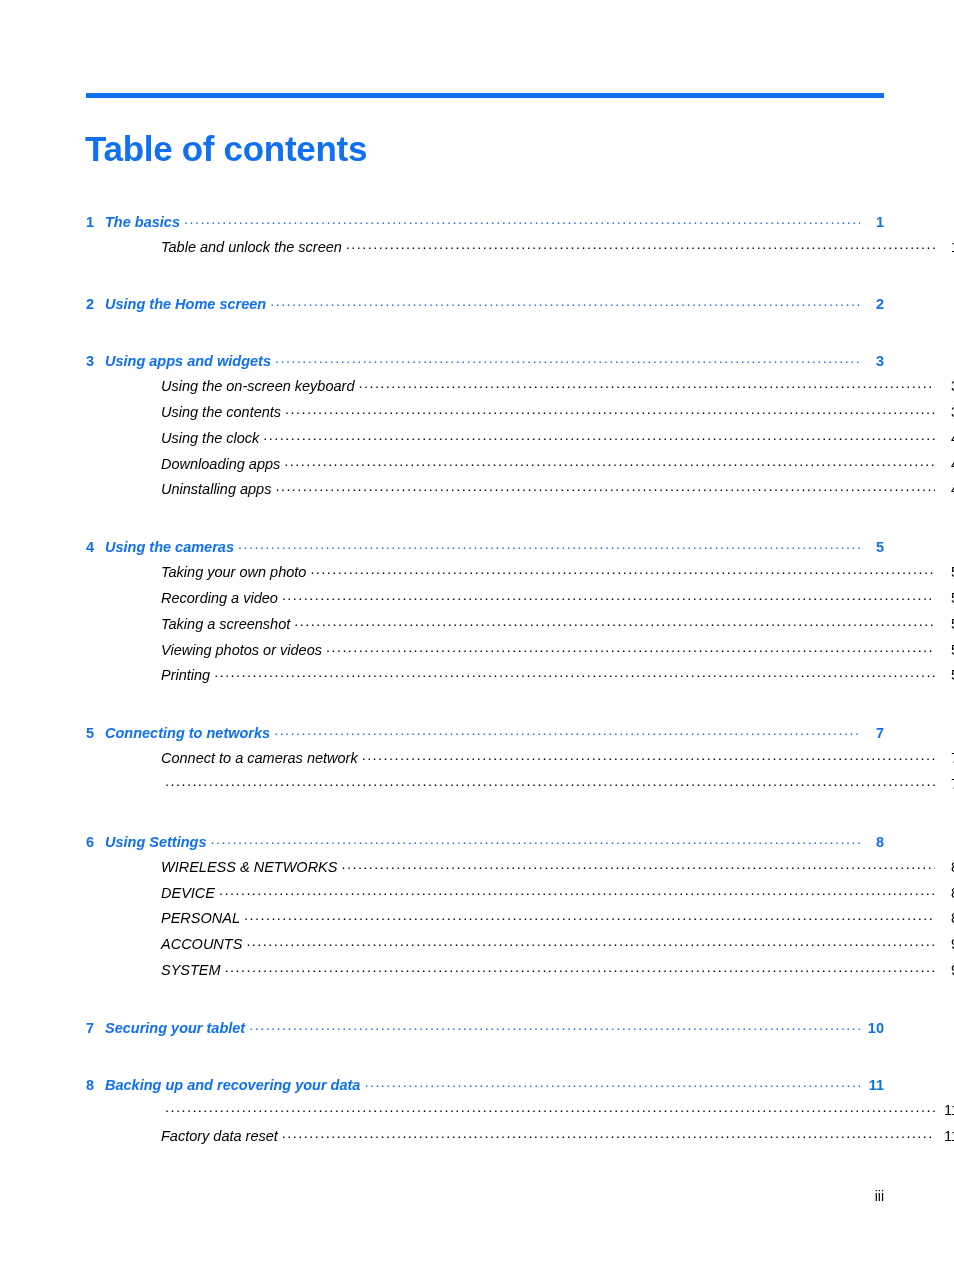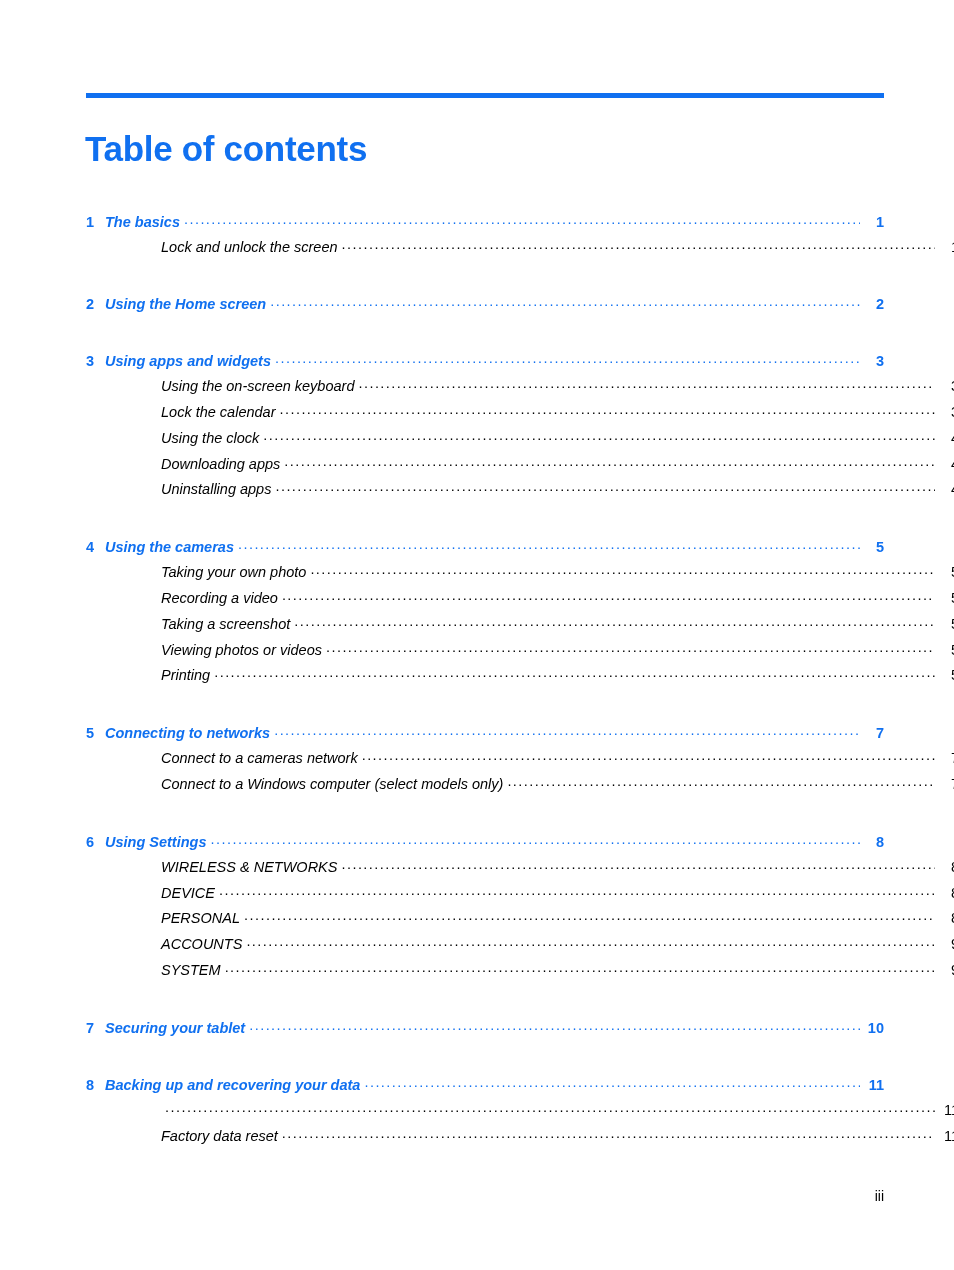--- a/index.html
+++ b/index.html
@@ -143,21 +143,21 @@
       <div class="chapter-group">
         <div class="toc-row row-chapter">
           <span class="num">1</span>
           <span class="label">The basics</span>
           <span class="leader">
             <span class="leader-dots">............................................................................................................................................................................................................................................................................................................</span>
           </span>
           <span class="pageno">1</span>
         </div>
         <div class="toc-row row-section">
-          <span class="label">Lock and unlock the screen</span>
+          <span class="label">Table and unlock the screen</span>
           <span class="leader">
             <span class="leader-dots">............................................................................................................................................................................................................................................................................................................</span>
           </span>
           <span class="pageno">1</span>
         </div>
       </div>
       <div class="gap-before-chapter"></div>
       <div class="chapter-group">
         <div class="toc-row row-chapter">
           <span class="num">2</span>
@@ -179,21 +179,21 @@
           <span class="pageno">3</span>
         </div>
         <div class="toc-row row-section">
           <span class="label">Using the on-screen keyboard</span>
           <span class="leader">
             <span class="leader-dots">............................................................................................................................................................................................................................................................................................................</span>
           </span>
           <span class="pageno">3</span>
         </div>
         <div class="toc-row row-section">
-          <span class="label">Lock the calendar</span>
+          <span class="label">Using the contents</span>
           <span class="leader">
             <span class="leader-dots">............................................................................................................................................................................................................................................................................................................</span>
           </span>
           <span class="pageno">3</span>
         </div>
         <div class="toc-row row-section">
           <span class="label">Using the clock</span>
           <span class="leader">
             <span class="leader-dots">............................................................................................................................................................................................................................................................................................................</span>
           </span>
@@ -271,21 +271,20 @@
           <span class="pageno">7</span>
         </div>
         <div class="toc-row row-section">
           <span class="label">Connect to a cameras network</span>
           <span class="leader">
             <span class="leader-dots">............................................................................................................................................................................................................................................................................................................</span>
           </span>
           <span class="pageno">7</span>
         </div>
         <div class="toc-row row-section">
-          <span class="label">Connect to a Windows computer (select models only)</span>
           <span class="leader">
             <span class="leader-dots">............................................................................................................................................................................................................................................................................................................</span>
           </span>
           <span class="pageno">7</span>
         </div>
       </div>
       <div class="gap-before-chapter"></div>
       <div class="chapter-group">
         <div class="toc-row row-chapter">
           <span class="num">6</span>

